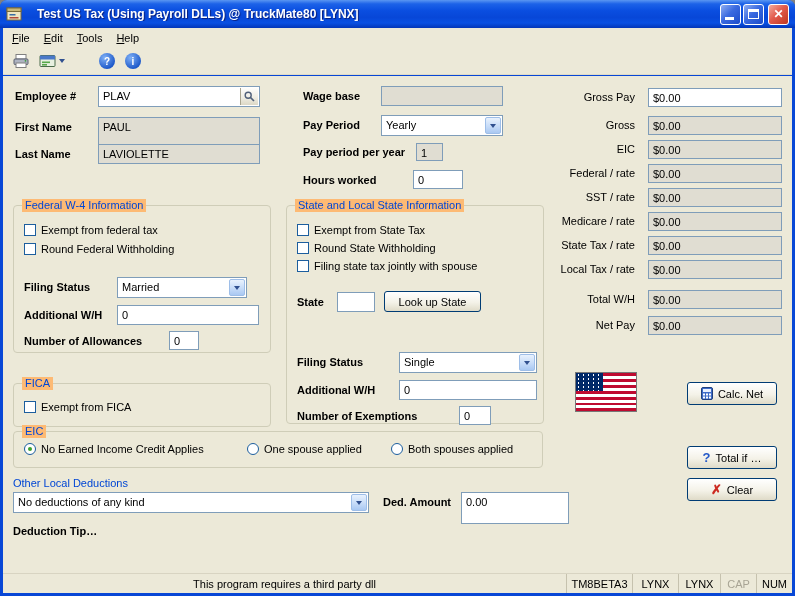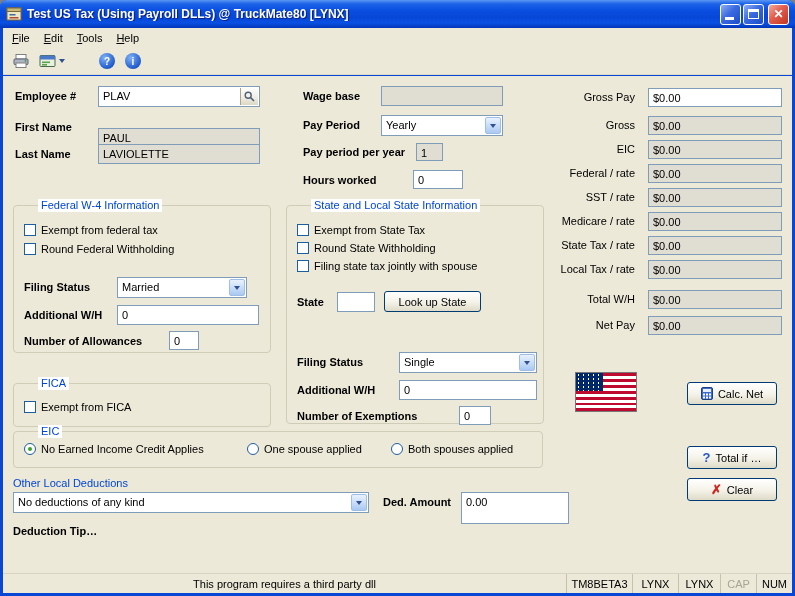--- a/index.html
+++ b/index.html
@@ -5,21 +5,21 @@
   * { margin:0; padding:0; box-sizing:border-box; }
   html,body { width:795px; height:596px; overflow:hidden; background:#808080;
               font-family:"Liberation Sans", sans-serif; font-size:11px; color:#000; }
   .window { position:relative; width:795px; height:596px; background:#0847D6;
             border-radius:7px 7px 0 0; }
   
   .titlebar { position:absolute; left:0; top:0; right:0; height:28px;
     background:linear-gradient(180deg,#5A96F2 0%,#1C62E8 14%,#0A4EE0 38%,#0747D8 62%,#0A50E2 82%,#0336B8 100%);
     border-radius:7px 7px 0 0; display:flex; align-items:center; padding:0 6px; }
   .title-text { color:#fff; font-weight:bold; font-size:12px; text-shadow:1px 1px 1px #0A1E78;
-    margin-left:5px; white-space:nowrap; overflow:hidden; flex:1; }
+    margin-left:15px; white-space:nowrap; overflow:hidden; flex:1; }
   .tb-btns { display:flex; gap:2px; }
   .tb-btn { width:21px; height:21px; border:1px solid #fff; border-radius:3px;
     position:relative; cursor:default; }
   .tb-btn.min, .tb-btn.max { background:linear-gradient(135deg,#8FAEF2 0%,#3B6AE0 45%,#1E4ECC 95%); }
   .tb-btn.close { background:linear-gradient(135deg,#F2AC9E 0%,#E25B4C 45%,#C33A24 95%); margin-left:2px; }
   .glyph-min { position:absolute; left:4px; bottom:4px; width:9px; height:3px; background:#fff; }
   .glyph-max { position:absolute; left:4px; top:4px; width:11px; height:10px;
     border:1px solid #fff; border-top:3px solid #fff; }
   .glyph-x { position:absolute; left:0; top:0; width:100%; height:100%;
     color:#fff; font-weight:bold; font-size:12px; display:flex; align-items:center; justify-content:center; }
@@ -48,21 +48,21 @@
   .fval { display:inline-block; }
   .lookup { position:absolute; right:1px; top:1px; bottom:1px; width:18px;
     background:linear-gradient(180deg,#FDFDFC,#F0EEE4 55%,#DCD8C6); border-left:1px solid #A8A490;
     display:flex; align-items:center; justify-content:center; cursor:default; }
   .combo { position:absolute; border:1px solid #7F9DB9; background:#fff; }
   .combo .ct { position:absolute; left:4px; top:3px; right:19px; white-space:nowrap; overflow:hidden; }
   .cbtn { position:absolute; right:1px; top:1px; bottom:1px; width:16px; border-radius:2px;
     background:linear-gradient(180deg,#E9F2FD,#C7DCF8 55%,#A9C8F2); border:1px solid #9EBEE8;
     display:flex; align-items:center; justify-content:center; cursor:default; }
   .groupbox { position:absolute; border:1px solid #CFCDB8; border-radius:4px; }
-  .gb-title { position:absolute; top:-7px; left:24px; background:#ffffff; padding:0 3px;
+  .gb-title { position:absolute; top:-7px; left:8px; background:#fdba74; padding:0 3px;
     color:#0046D5; line-height:13px; white-space:nowrap; }
   .blue-lbl { position:absolute; color:#0046D5; white-space:nowrap; }
   .checkrow, .radiorow { position:absolute; display:flex; align-items:center; gap:5px;
     white-space:nowrap; cursor:default; }
   .checkbox { width:12px; height:12px; background:#fff; border:1px solid #1C5E9E; flex:0 0 auto; }
   .radio { width:12px; height:12px; border-radius:50%; background:#fff; border:1px solid #1C5E9E;
     position:relative; flex:0 0 auto; }
   .radio.sel::after { content:""; position:absolute; left:3px; top:3px; right:3px; bottom:3px;
     border-radius:50%; background:#3BA22E; }
   .xp-btn { position:absolute; border:1px solid #003C74; border-radius:3px;
@@ -153,21 +153,21 @@
     <div class="field" style="left:95px; top:10px; width:162px; height:21px; padding-right:22px">
       <span class="fval">PLAV</span>
       <span class="lookup">
         <svg width="11" height="11" viewBox="0 0 11 11">
           <circle cx="4.2" cy="4.2" r="3" fill="none" stroke="#50607A" stroke-width="1.4"></circle>
           <line x1="6.6" y1="6.6" x2="10" y2="10" stroke="#50607A" stroke-width="1.6"></line>
         </svg>
       </span>
     </div>
     <span class="lbl" style="left:12px; top:42px">First Name</span>
-    <div class="field ro" style="left:95px; top:52px; width:162px; height:20px">PAUL</div>
+    <div class="field ro" style="left:95px; top:41px; width:162px; height:28px">PAUL</div>
     <span class="lbl" style="left:12px; top:69px">Last Name</span>
     <div class="field ro" style="left:95px; top:68px; width:162px; height:20px">LAVIOLETTE</div>
 
     <span class="lbl" style="left:300px; top:11px">Wage base</span>
     <div class="field ro" style="left:378px; top:10px; width:122px; height:20px"></div>
     <span class="lbl" style="left:300px; top:40px">Pay Period</span>
     <div class="combo" style="left:378px; top:39px; width:122px; height:21px">
       <span class="ct">Yearly</span>
       <span class="cbtn">
           <span class="arr"></span>

